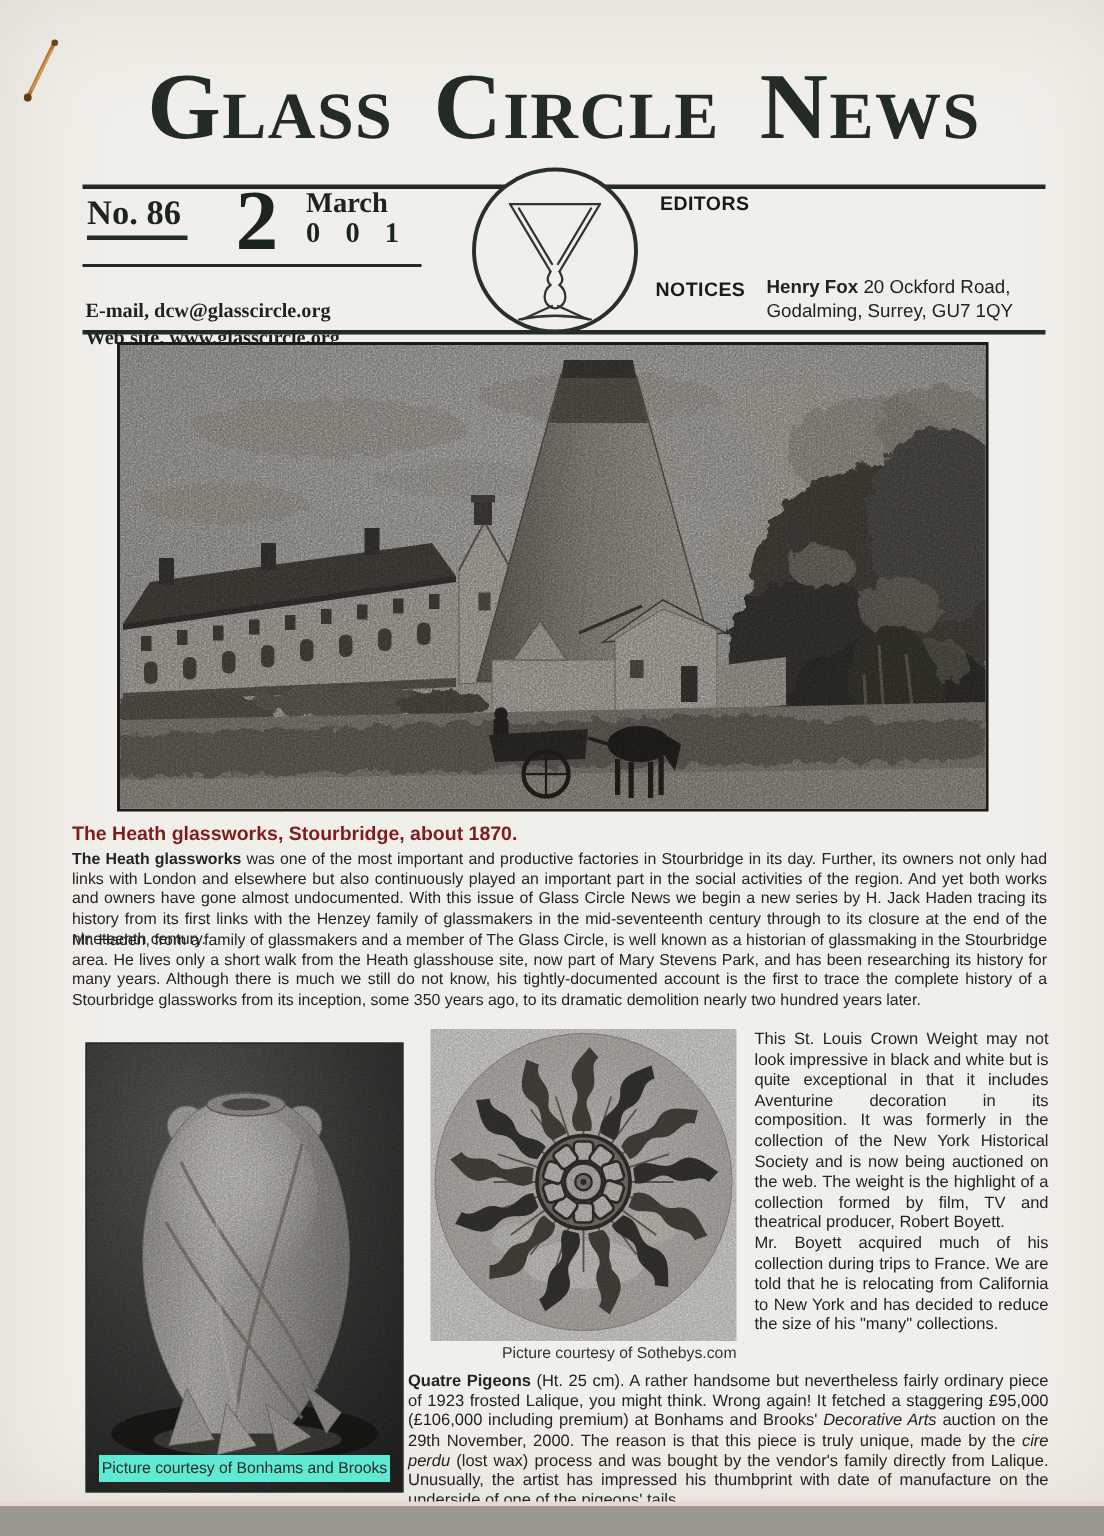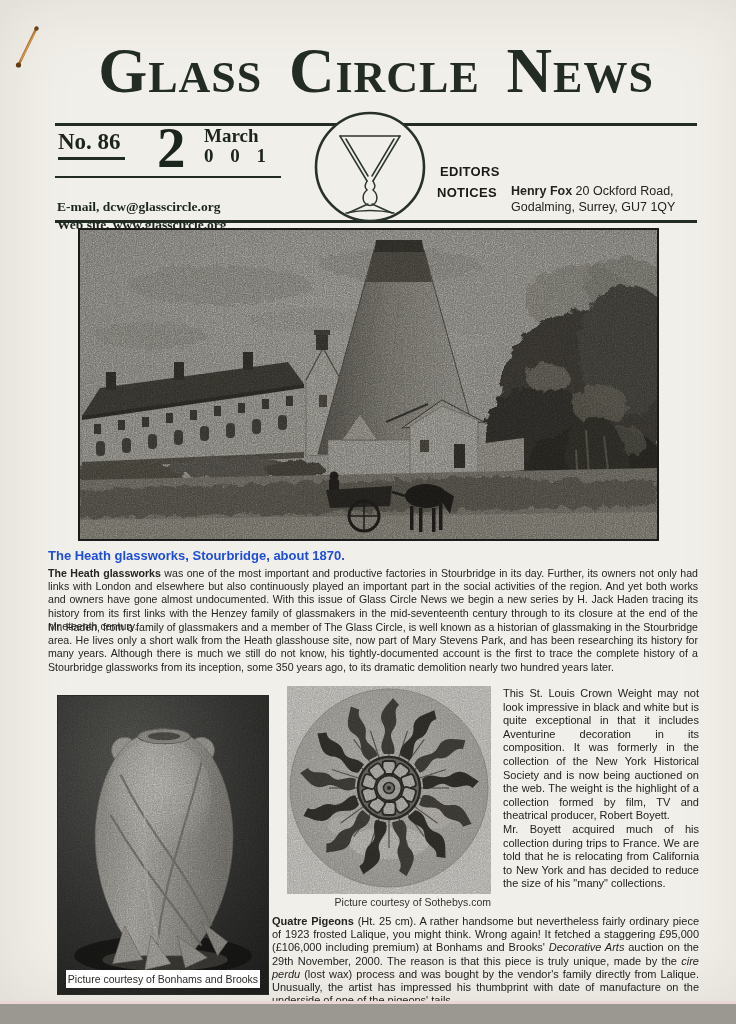--- a/index.html
+++ b/index.html
@@ -25,29 +25,29 @@
   
   .hlabel{position:absolute;font-weight:bold;font-size:13px;letter-spacing:0.3px;color:#1a1a18;}
   .haddr{position:absolute;left:511px;width:195px;font-size:12.5px;line-height:15.6px;color:#232321;}
   .haddr b{font-weight:bold;}
   .logo{position:absolute;left:312px;top:109px;}
   
   .glassworks{position:absolute;left:78px;top:228px;width:581px;height:313px;
     border:2px solid #1b1b19;box-sizing:border-box;background:#dedcd4;}
   .glassworks svg{display:block;width:100%;height:100%;}
   
-  .art-caption{position:absolute;left:48px;top:548px;font-weight:bold;font-size:13px;color:#1d4ed8;}
+  .art-caption{position:absolute;left:48px;top:548px;font-weight:bold;font-size:13px;color:#7f1d1d;}
   .para{position:absolute;left:48px;width:650px;font-size:10.6px;line-height:13.2px;
     text-align:justify;color:#242422;}
   .p1{top:567px;} .p2{top:621px;}
   
   .vase{position:absolute;left:57px;top:695px;width:212px;height:300px;
     border:1.5px solid #2a2a27;box-sizing:border-box;background:#3a3a37;}
   .vase svg{display:block;width:100%;height:100%;}
-  .vase-cap{position:absolute;left:8px;right:8px;bottom:6px;height:18px;background:#ffffff;
+  .vase-cap{position:absolute;left:8px;right:8px;bottom:6px;height:18px;background:#5eead4;
     font-size:10.5px;line-height:18px;text-align:center;color:#2a2a27;}
   .pweight{position:absolute;left:287px;top:686px;width:204px;height:208px;}
   .pw-cap{position:absolute;left:296px;top:896px;width:195px;text-align:right;
     font-size:10.5px;color:#33332f;}
   .wcol{position:absolute;left:503px;top:687px;width:196px;font-size:11px;line-height:13.6px;
     text-align:justify;color:#232321;}
   .lalique{position:absolute;left:272px;top:915px;width:427px;font-size:11px;line-height:13.2px;
     text-align:justify;color:#232321;}
   .lalique b,.para b{font-weight:bold;}
   .lalique i{font-style:italic;}
@@ -89,21 +89,21 @@
 
   <div class="issue-no">No. 86</div>
   <div class="big-digit">2</div>
   <div class="date-stack">
     <div class="date-month">March</div>
     <div class="date-digits">0 0 1</div>
   </div>
   <div class="contact" style="top:183px;margin-top:34px;">Web site, www.glasscircle.org</div>
   <div class="contact" style="top:199px;">E-mail, dcw@glasscircle.org</div>
 
-  <div class="hlabel" style="left:440px;top:128px;margin-top:36px;">EDITORS</div>
+  <div class="hlabel" style="left:440px;top:128px;">EDITORS</div>
   <div class="hlabel" style="left:437px;top:185px;">NOTICES</div>
   <div class="haddr" style="top:184px;">
       <div><b>Henry Fox</b> 20 Ockford Road,</div>
       <div>Godalming, Surrey, GU7 1QY</div>
     </div>
 
   <div class="glassworks">
     <svg viewBox="0 0 577 309" preserveAspectRatio="none">
       <defs>
         <radialGradient id="skyg" cx="50%" cy="28%" r="85%">

